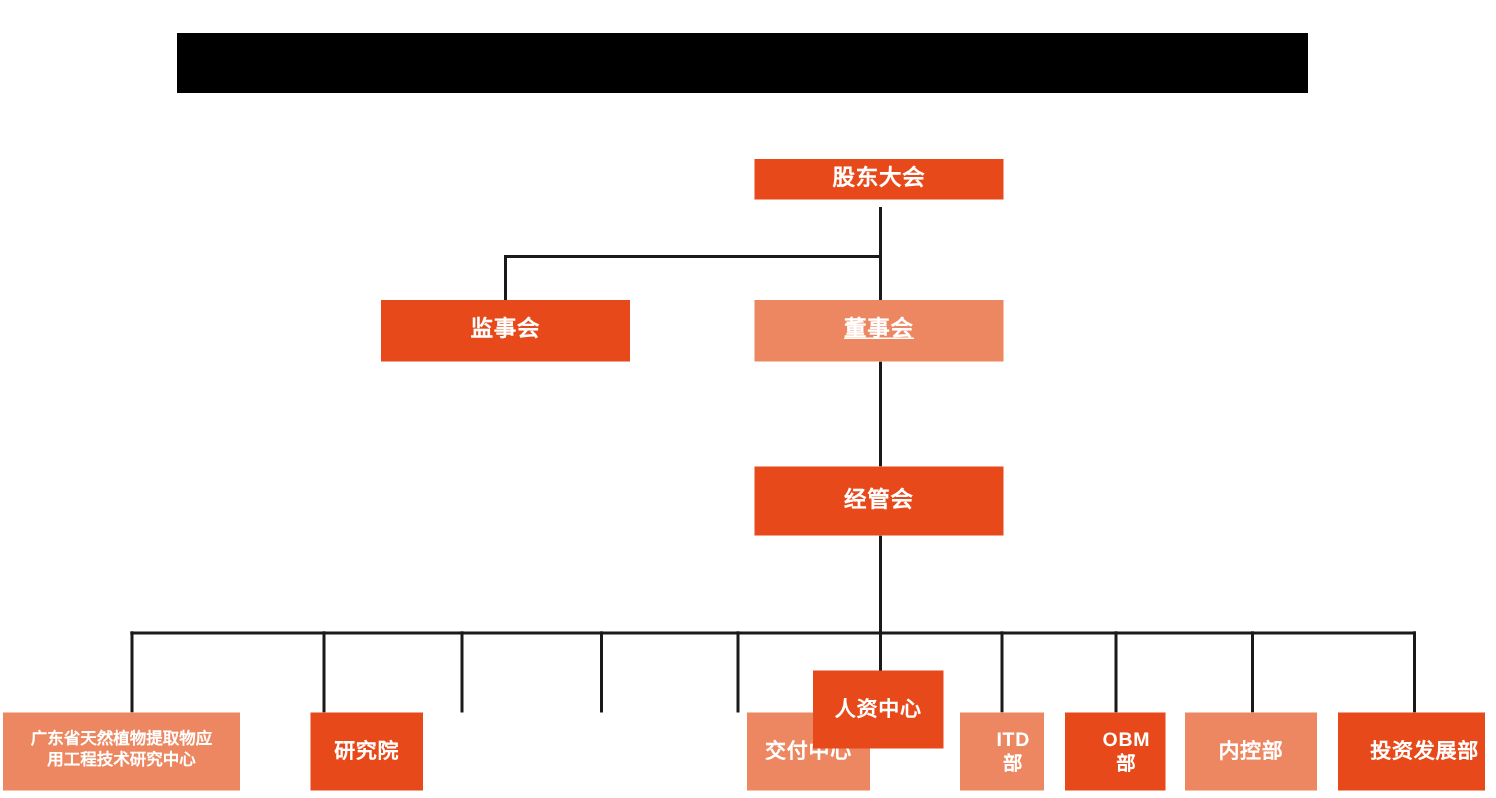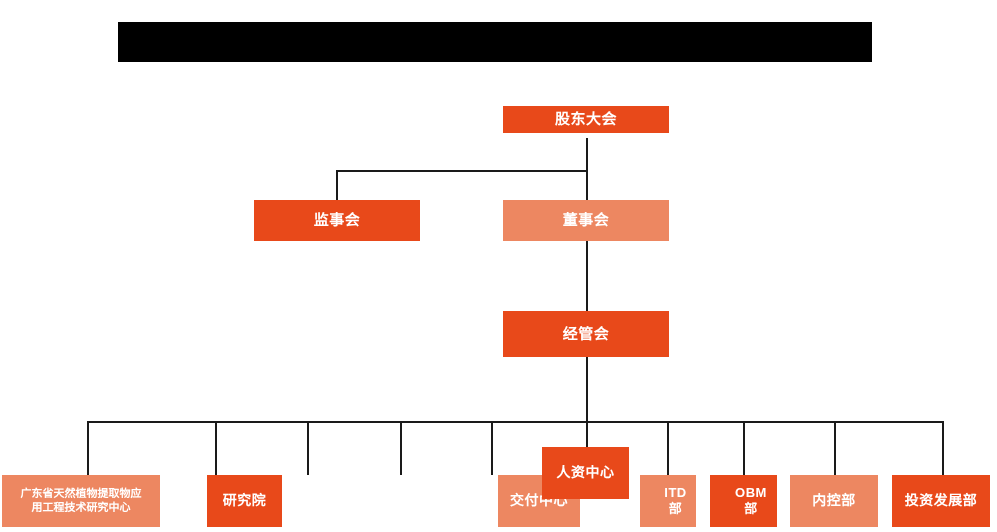--- a/index.html
+++ b/index.html
@@ -90,21 +90,21 @@
   <div class="line line-v" style="left:942px; top:421px; height:54px;"></div>
 
   <div class="node dark lg" style="left:503px; top:93px; width:166px; height:27px;margin-top:13px;">
     <span>股东大会</span>
   </div>
 
   <div class="node dark lg" style="left:254px; top:200px; width:166px; height:41px;">
     <span>监事会</span>
   </div>
 
-  <div class="node light lg" style="left:503px; top:200px; width:166px; height:41px;">
+  <div class="node light lg" style="left:503px; top:200px; width:166px; height:41px;text-decoration:underline;">
     <span>董事会</span>
   </div>
 
   <div class="node dark lg" style="left:503px; top:311px; width:166px; height:46px;">
     <span>经管会</span>
   </div>
 
   <div class="node light xs" style="left:2px; top:475px; width:158px; height:52px;">
     <span>
       <span>广东省天然植物提取物应</span><br>
@@ -131,17 +131,17 @@
   </div>
 
   <div class="node dark sm" style="left:710px; top:475px; width:67px; height:52px;">
     <span>OBM部</span>
   </div>
 
   <div class="node light md" style="left:790px; top:475px; width:88px; height:52px;">
     <span>内控部</span>
   </div>
 
-  <div class="node dark md" style="left:892px; top:475px; width:98px; height:52px;">
+  <div class="node dark md" style="left:892px; top:475px; width:98px; height:52px;justify-content:flex-end;">
     <span>投资发展部</span>
   </div>
 
 </div>
 
 </body></html>

